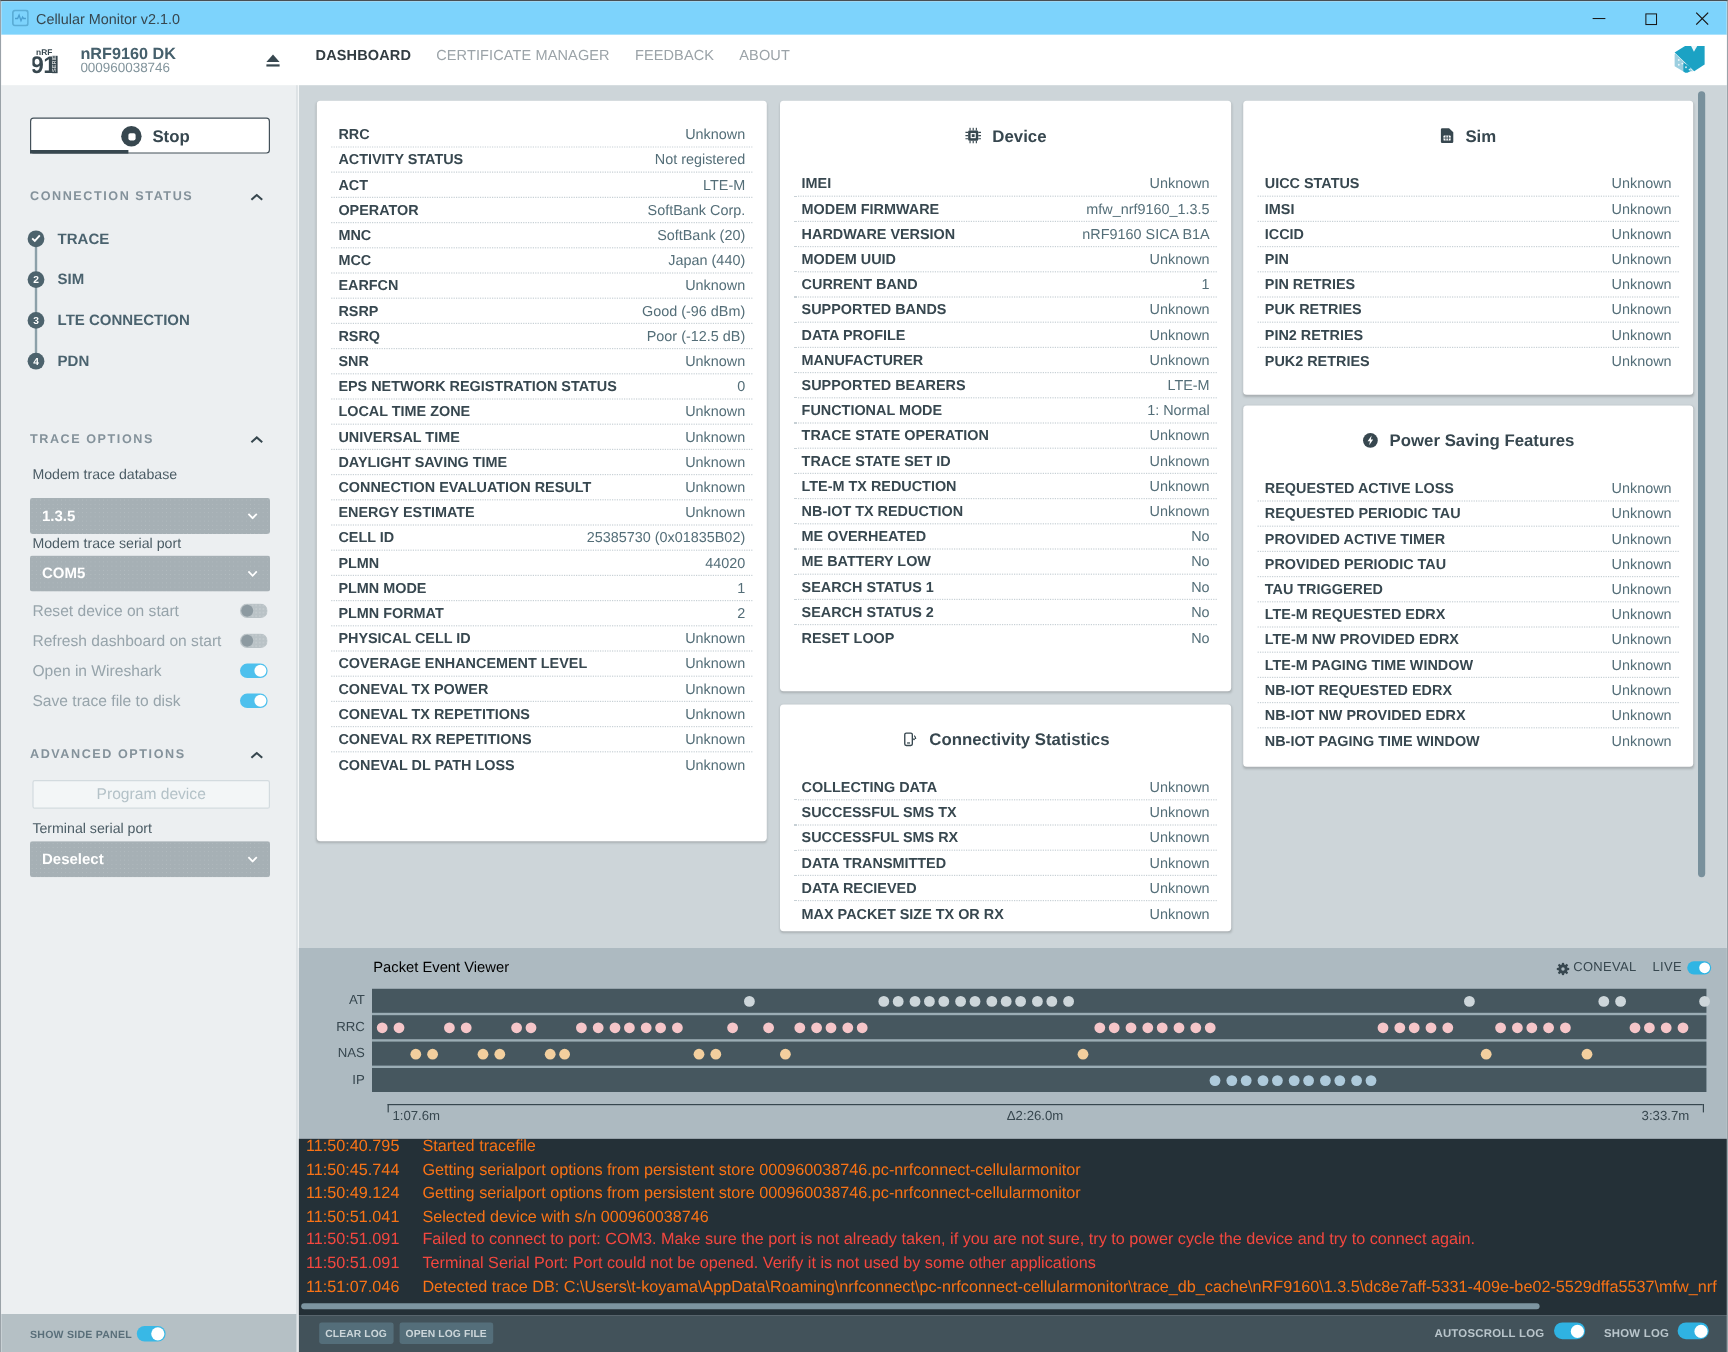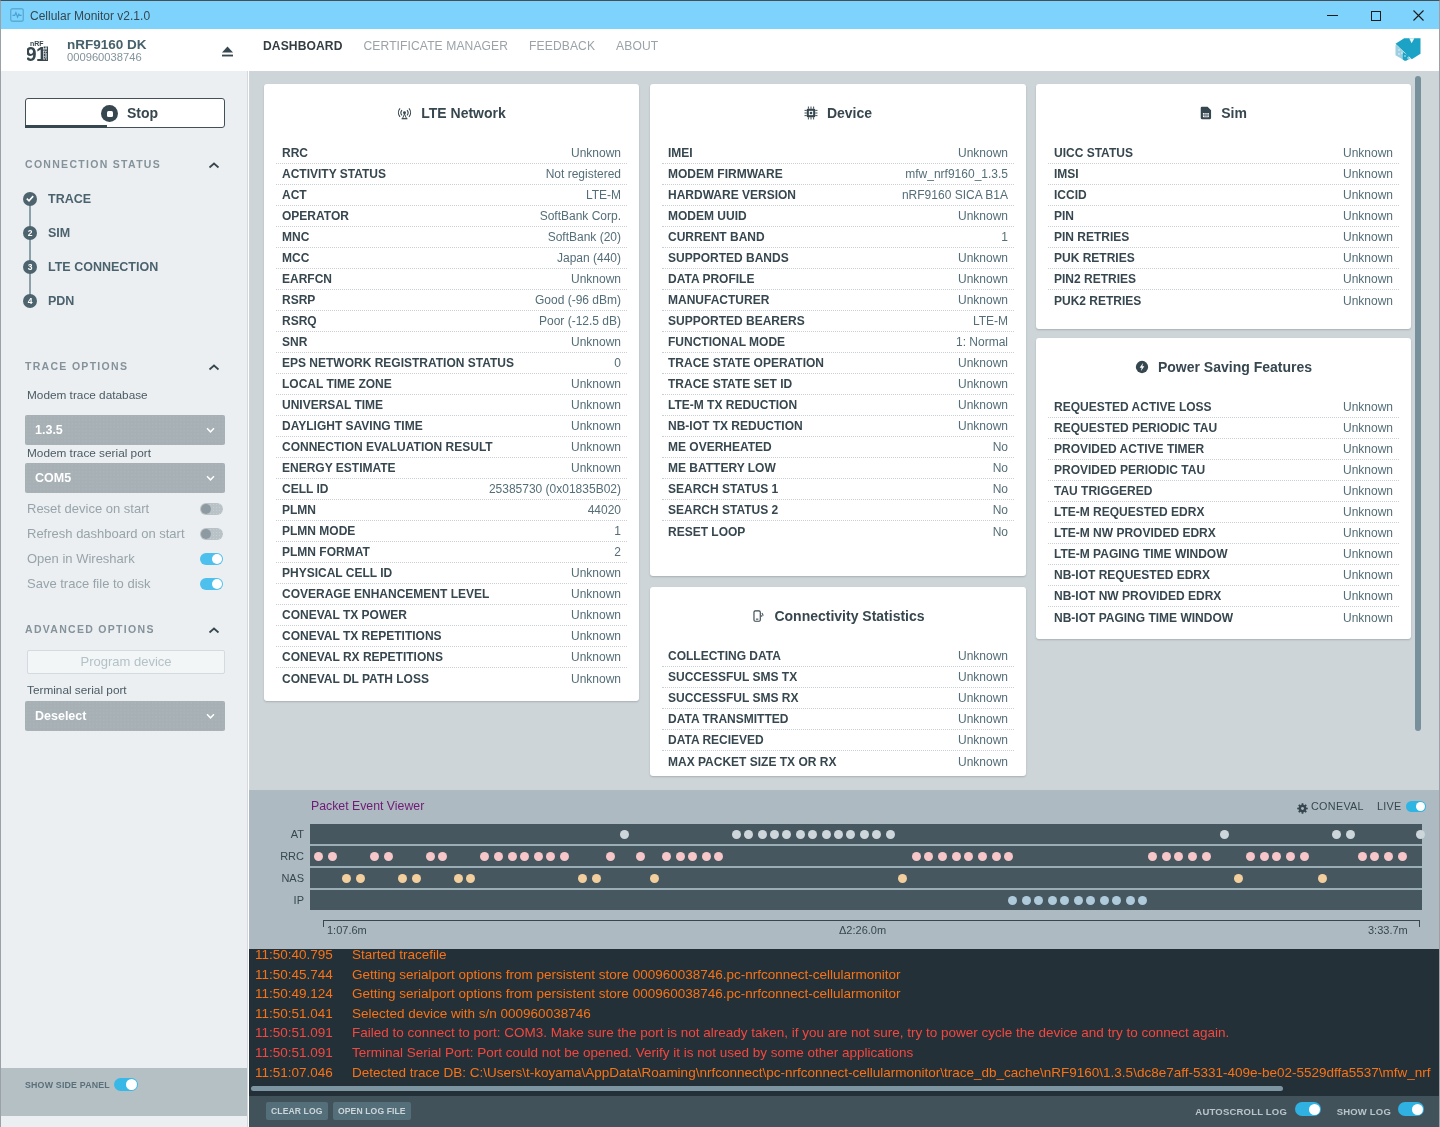--- a/index.html
+++ b/index.html
@@ -45,41 +45,41 @@
 .dd svg { position:absolute; right:10px; top:12px; }
 .togrow { position:absolute; left:26px; width:198px; height:14px; font-size:13px; color:#97a4ab; line-height:14px; }
 .tog { position:absolute; right:2px; top:1px; width:23px; height:12px; border-radius:6px; }
 .tog::after { content:""; position:absolute; width:10px; height:10px; border-radius:50%; top:1px; }
 .tog.off { background:#b9c2c6; background-image:radial-gradient(rgba(255,255,255,0.2) 0.5px, transparent 0.6px); background-size:3px 3px; }
 .tog.off::after { left:1px; background:#8d9aa1; }
 .tog.on { background:#4ec0ed; }
 .tog.on::after { right:1px; background:#fff; }
 .progdev { position:absolute; left:26px; top:579px; width:198px; height:24px; background:#f3f6f7;
   border:1px solid #d3dbdf; border-radius:2px; text-align:center; font-size:13px; color:#b4c2c8; line-height:22px; }
-.sfoot { position:absolute; left:0; bottom:12px; width:100%; height:48px; background:#b5c0c5; }
+.sfoot { position:absolute; left:0; bottom:0; width:100%; height:33px; background:#b5c0c5; }
 .sfoot .t { position:absolute; left:24px; top:12px; white-space:nowrap; font-size:8.8px; font-weight:bold; letter-spacing:0.2px; color:#5a6f7a; }
 .sfoot .tg { position:absolute; left:113px; top:10px; width:24px; height:13px; border-radius:7px; background:#38b8e6; }
 .sfoot .tg::after { content:""; position:absolute; right:1px; top:1px; width:11px; height:11px; border-radius:50%; background:#fff; }
 
 
 .main { position:absolute; left:248px; top:70px; width:1192px; height:1057px; background:#cdd5d9; }
 .card { position:absolute; background:#fff; border-radius:3px; box-shadow:0 1px 2px rgba(0,0,0,0.18); overflow:hidden; }
 .ct { height:24px; margin-top:17px; display:flex; align-items:center; justify-content:center; gap:9px;
   font-size:14px; font-weight:bold; color:#37474f; }
 .rows { margin-top:18px; }
 .row { display:flex; justify-content:space-between; align-items:center; height:21px; margin:0 12px;
   padding:0 6px; border-bottom:1px dotted #c7d0d5; font-size:12px; }
 .row:last-child { border-bottom:none; }
 .row b { color:#37474f; }
 .row span { color:#546e78; }
 .vscroll { position:absolute; left:1166px; top:5px; width:6px; height:655px; background:#78909c; border-radius:3px; }
 
 
 .viewer { position:absolute; left:0; top:719px; width:1192px; height:159px; background:#adbac1; }
-.viewer .vtitle { position:absolute; left:62px; top:9px; font-size:12.3px; color:#701a75; }
+.viewer .vtitle { position:absolute; left:62px; top:9px; font-size:12.3px; color:#000000; }
 .viewer .vset { position:absolute; left:1048px; top:10px; }
 .viewer .vsettxt { position:absolute; left:1062px; top:10px; font-size:10.8px; letter-spacing:0.3px; color:#37474f; }
 .viewer .vlive { position:absolute; left:1128px; top:10px; font-size:10.8px; letter-spacing:0.3px; color:#37474f; }
 .viewer .vtog { position:absolute; left:1157px; top:11px; width:20px; height:11px; border-radius:6px; background:#2fb5e4; }
 .viewer .vtog::after { content:""; position:absolute; right:1px; top:1px; width:9px; height:9px; border-radius:50%; background:#fff; }
 .plot { position:absolute; left:61px; top:34px; width:1112px; height:86px; background:#9badb5; }
 .prow { position:absolute; left:0; width:1112px; height:20px; background:#46575f; }
 .prow i { position:absolute; top:5.5px; width:9px; height:9px; border-radius:50%; }
 .plbl { position:absolute; width:50px; text-align:right; font-size:11px; color:#37474f; }
 .axline { position:absolute; left:74px; top:130px; width:1096px; height:1px; background:#37474f; }
@@ -198,34 +198,20 @@
         <path d="M1 1.2L4.5 4.8 8 1.2" stroke="#fff" stroke-width="1.5" fill="none"></path>
       </svg></div>
   <div class="sfoot">
       <span class="t">SHOW SIDE PANEL</span>
       <span class="tg"></span>
     </div>
 </div>
 
 <div class="main">
 <div class="card" style="left:15px;top:13px;width:375px;height:617px">
-<div class="ct">
-        <svg width="15" height="14" viewBox="0 0 17 16">
-          <g stroke="#37474f" stroke-width="1.3" fill="none">
-<path d="M5.6 4.6a4.6 4.6 0 0 0 0 6.0"></path>
-            <path d="M3.4 2.8a7.3 7.3 0 0 0 0 9.6"></path>
-<path d="M11.4 4.6a4.6 4.6 0 0 1 0 6.0"></path>
-            <path d="M13.6 2.8a7.3 7.3 0 0 1 0 9.6"></path>
-<path d="M8.5 9l-2.3 5.4M8.5 9l2.3 5.4" stroke-width="1.1"></path>
-          </g>
-<circle cx="8.5" cy="7.6" r="1.7" fill="#37474f"></circle>
-          <rect x="5.2" y="13.8" width="6.6" height="1.4" fill="#37474f"></rect>
-        </svg>
-        <span>LTE Network</span>
-      </div>
 <div class="rows">
 <div class="row">
           <b>RRC</b>
           <span>Unknown</span>
         </div>
 <div class="row">
           <b>ACTIVITY STATUS</b>
           <span>Not registered</span>
         </div>
 <div class="row">

